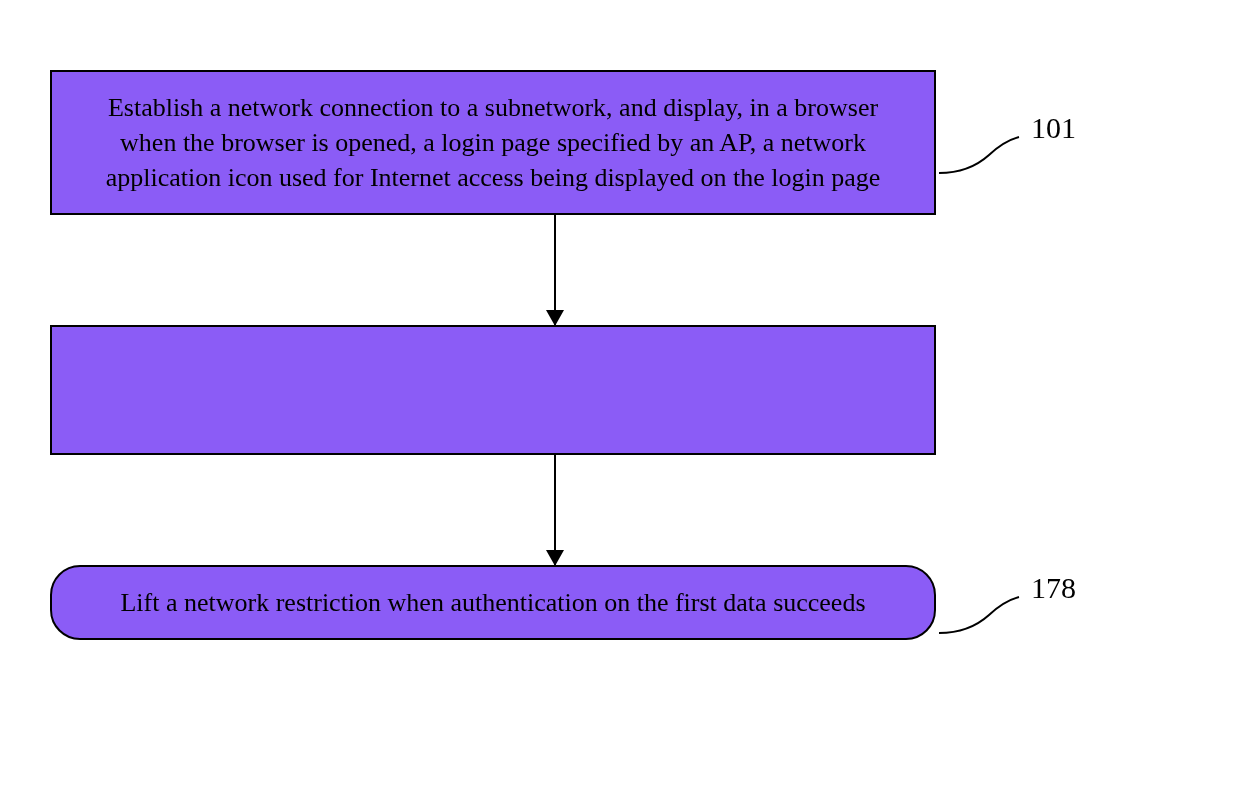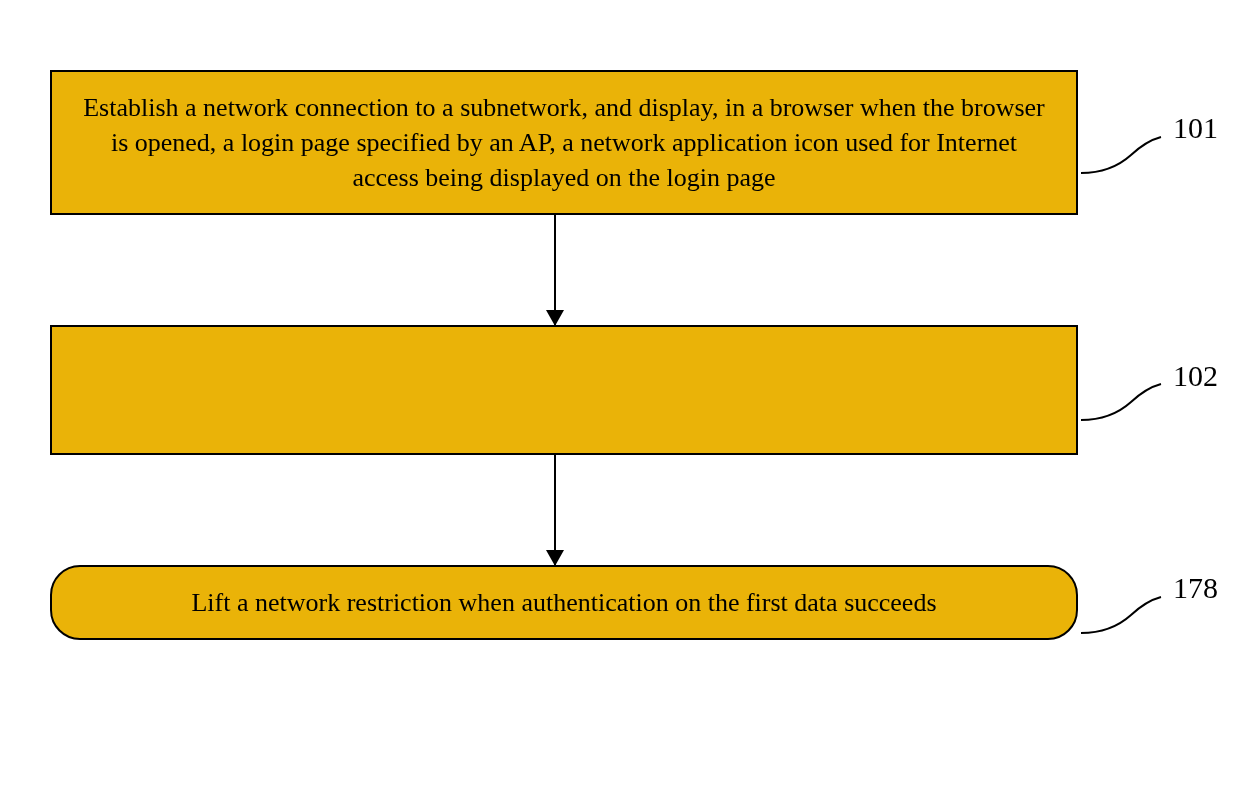--- a/index.html
+++ b/index.html
@@ -15,26 +15,26 @@
     position: relative;
   }
   .flowchart {
     position: absolute;
     left: 50px;
     top: 70px;
     width: 1140px;
   }
   .step-box {
     border: 2px solid #000;
-    background: #eab308;
+    background: #8b5cf6;
     padding: 18px 30px;
     text-align: center;
     font-size: 26px;
     line-height: 1.35;
-    width: 1028px;
+    width: 886px;
     display: flex;
     align-items: center;
     justify-content: center;
     position: relative;
   }
   .step-box.three-line {
     min-height: 130px;
   }
   .step-box.one-line {
     min-height: 70px;
@@ -107,28 +107,20 @@
       </div>
       <span class="label-text">101</span>
     </div>
   </div>
 
   <div class="arrow-container">
     <div class="arrow tall"></div>
   </div>
 
   <div class="step-box three-line">
-    <div class="label-container">
-      <div class="callout-line">
-        <svg viewBox="0 0 80 36">
-          <path d="M 0 36 Q 30 36 50 18 Q 65 4 80 0" stroke="#000" stroke-width="2" fill="none"></path>
-        </svg>
-      </div>
-      <span class="label-text">102</span>
-    </div>
   </div>
 
   <div class="arrow-container">
     <div class="arrow tall"></div>
   </div>
 
   <div class="step-box one-line">
     <span>Lift a network restriction when authentication on the first data succeeds</span>
     <div class="label-container">
       <div class="callout-line">

